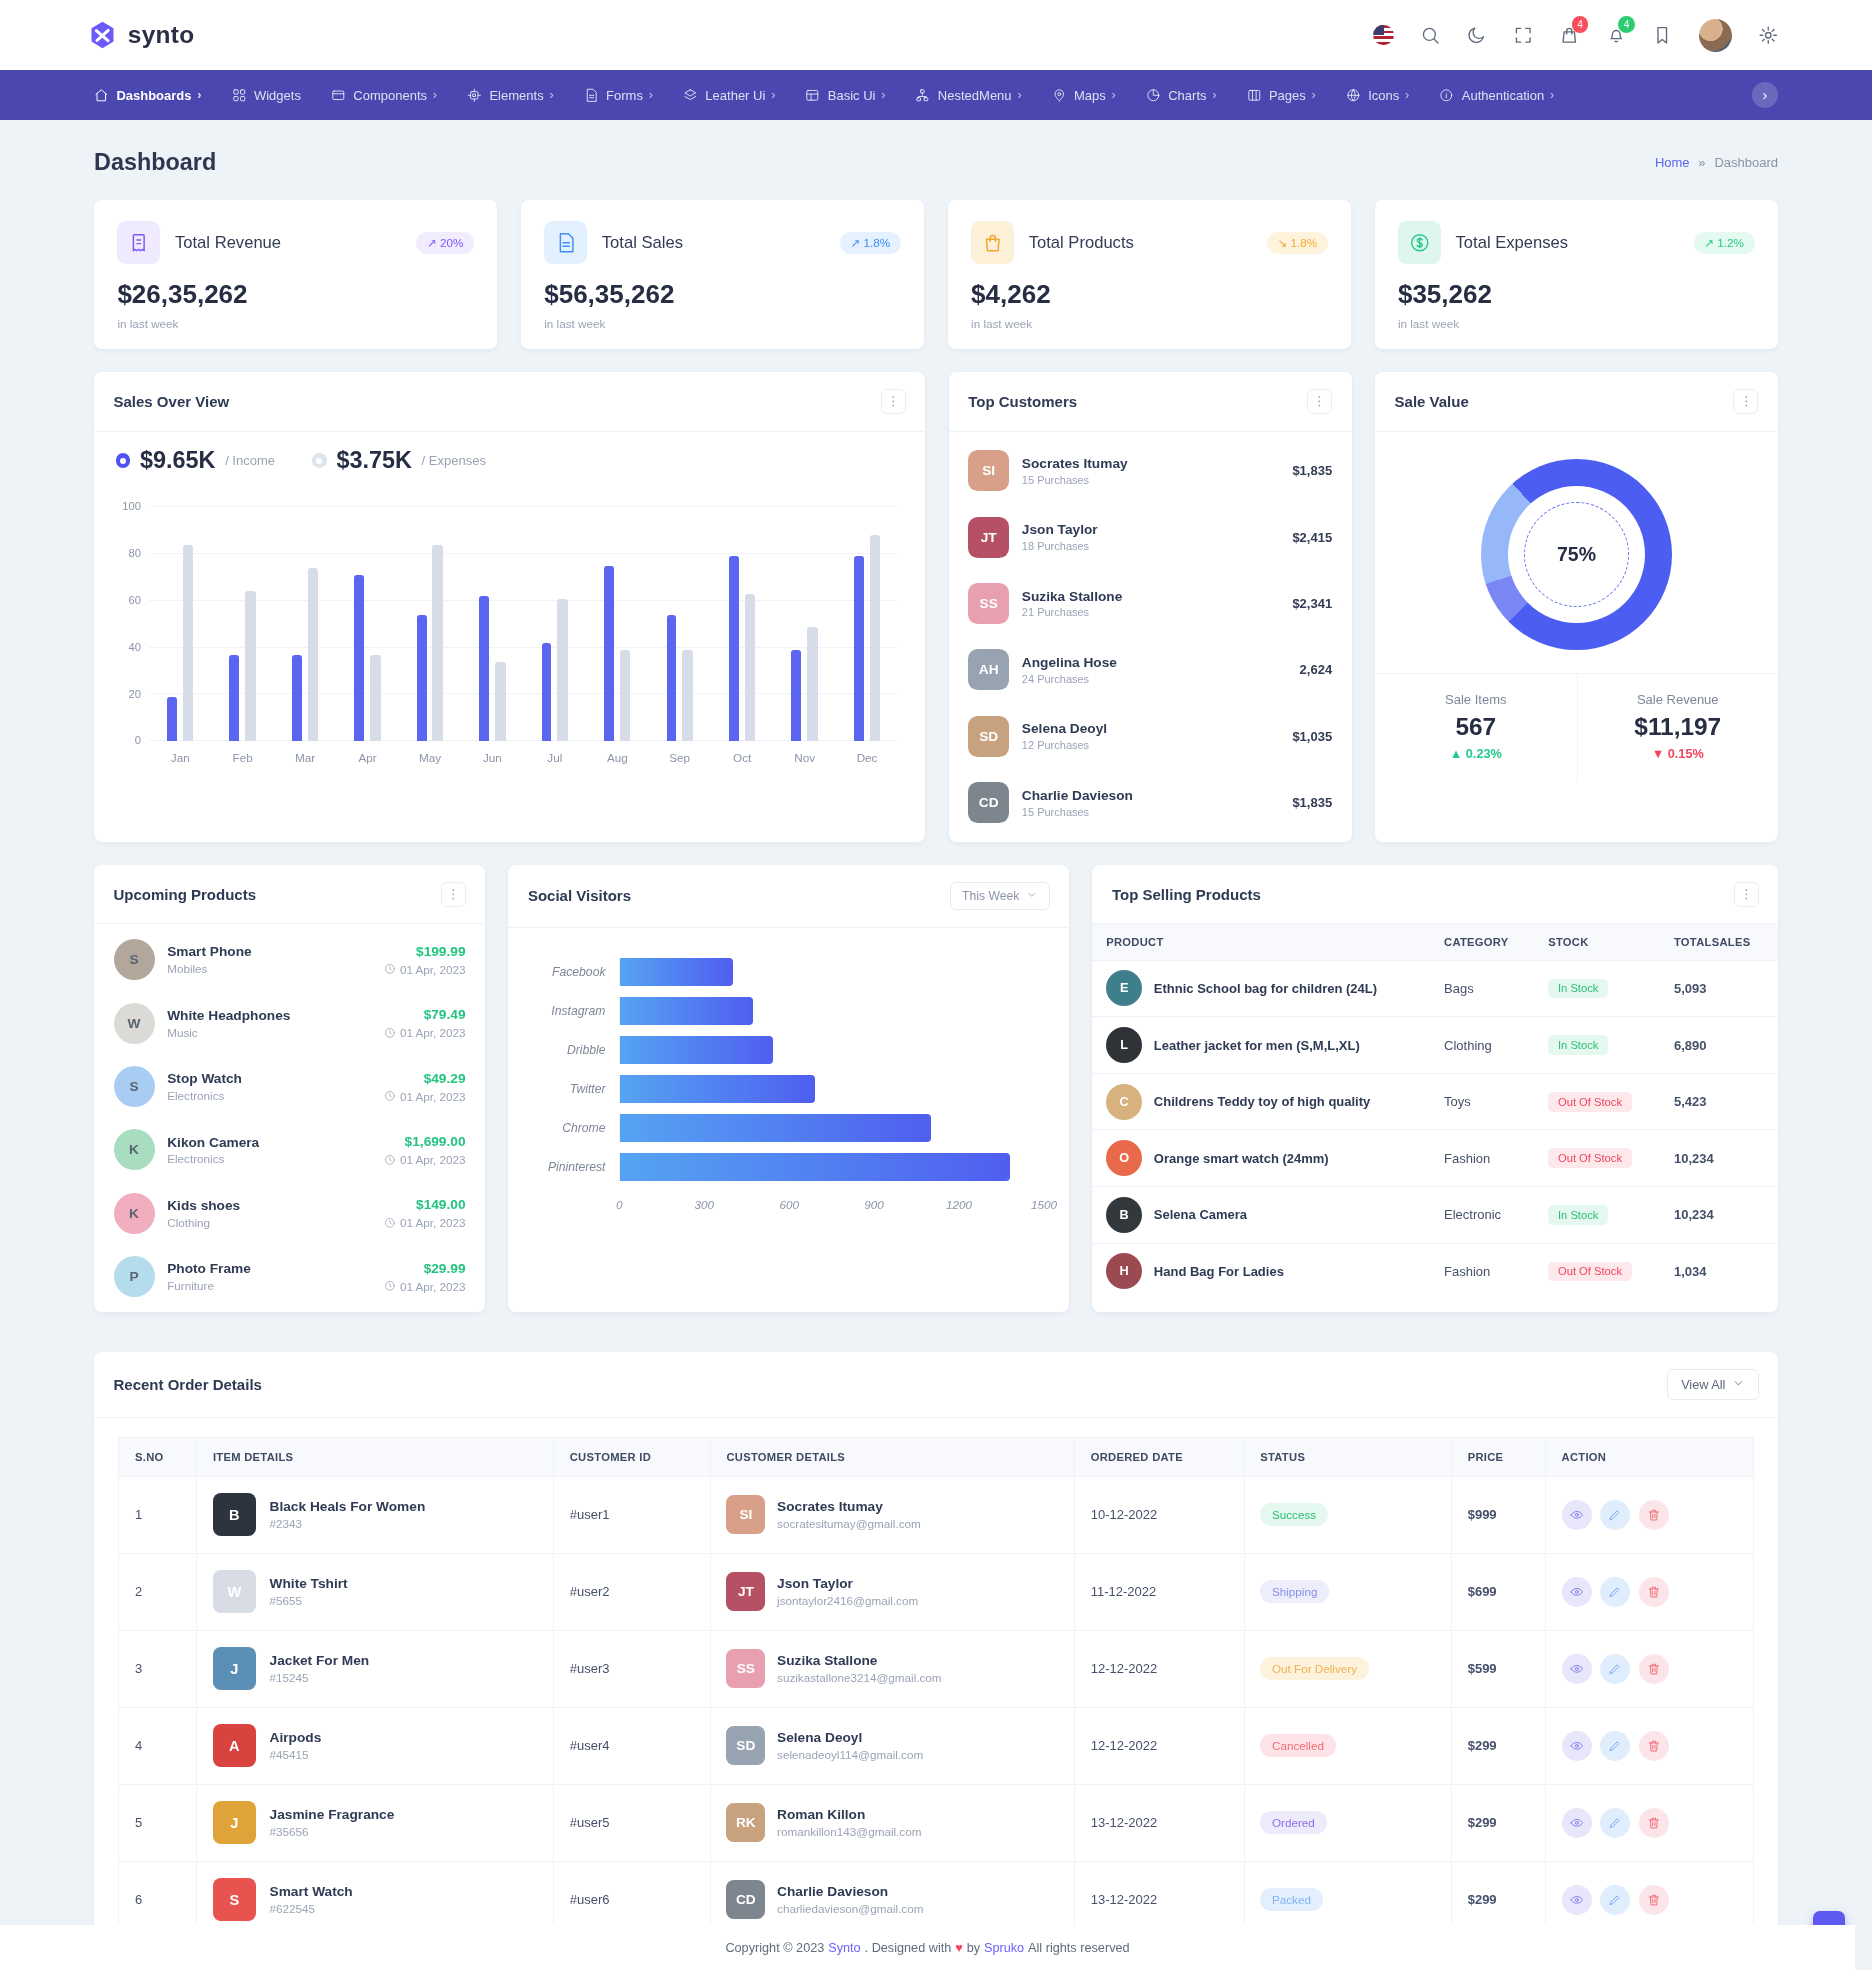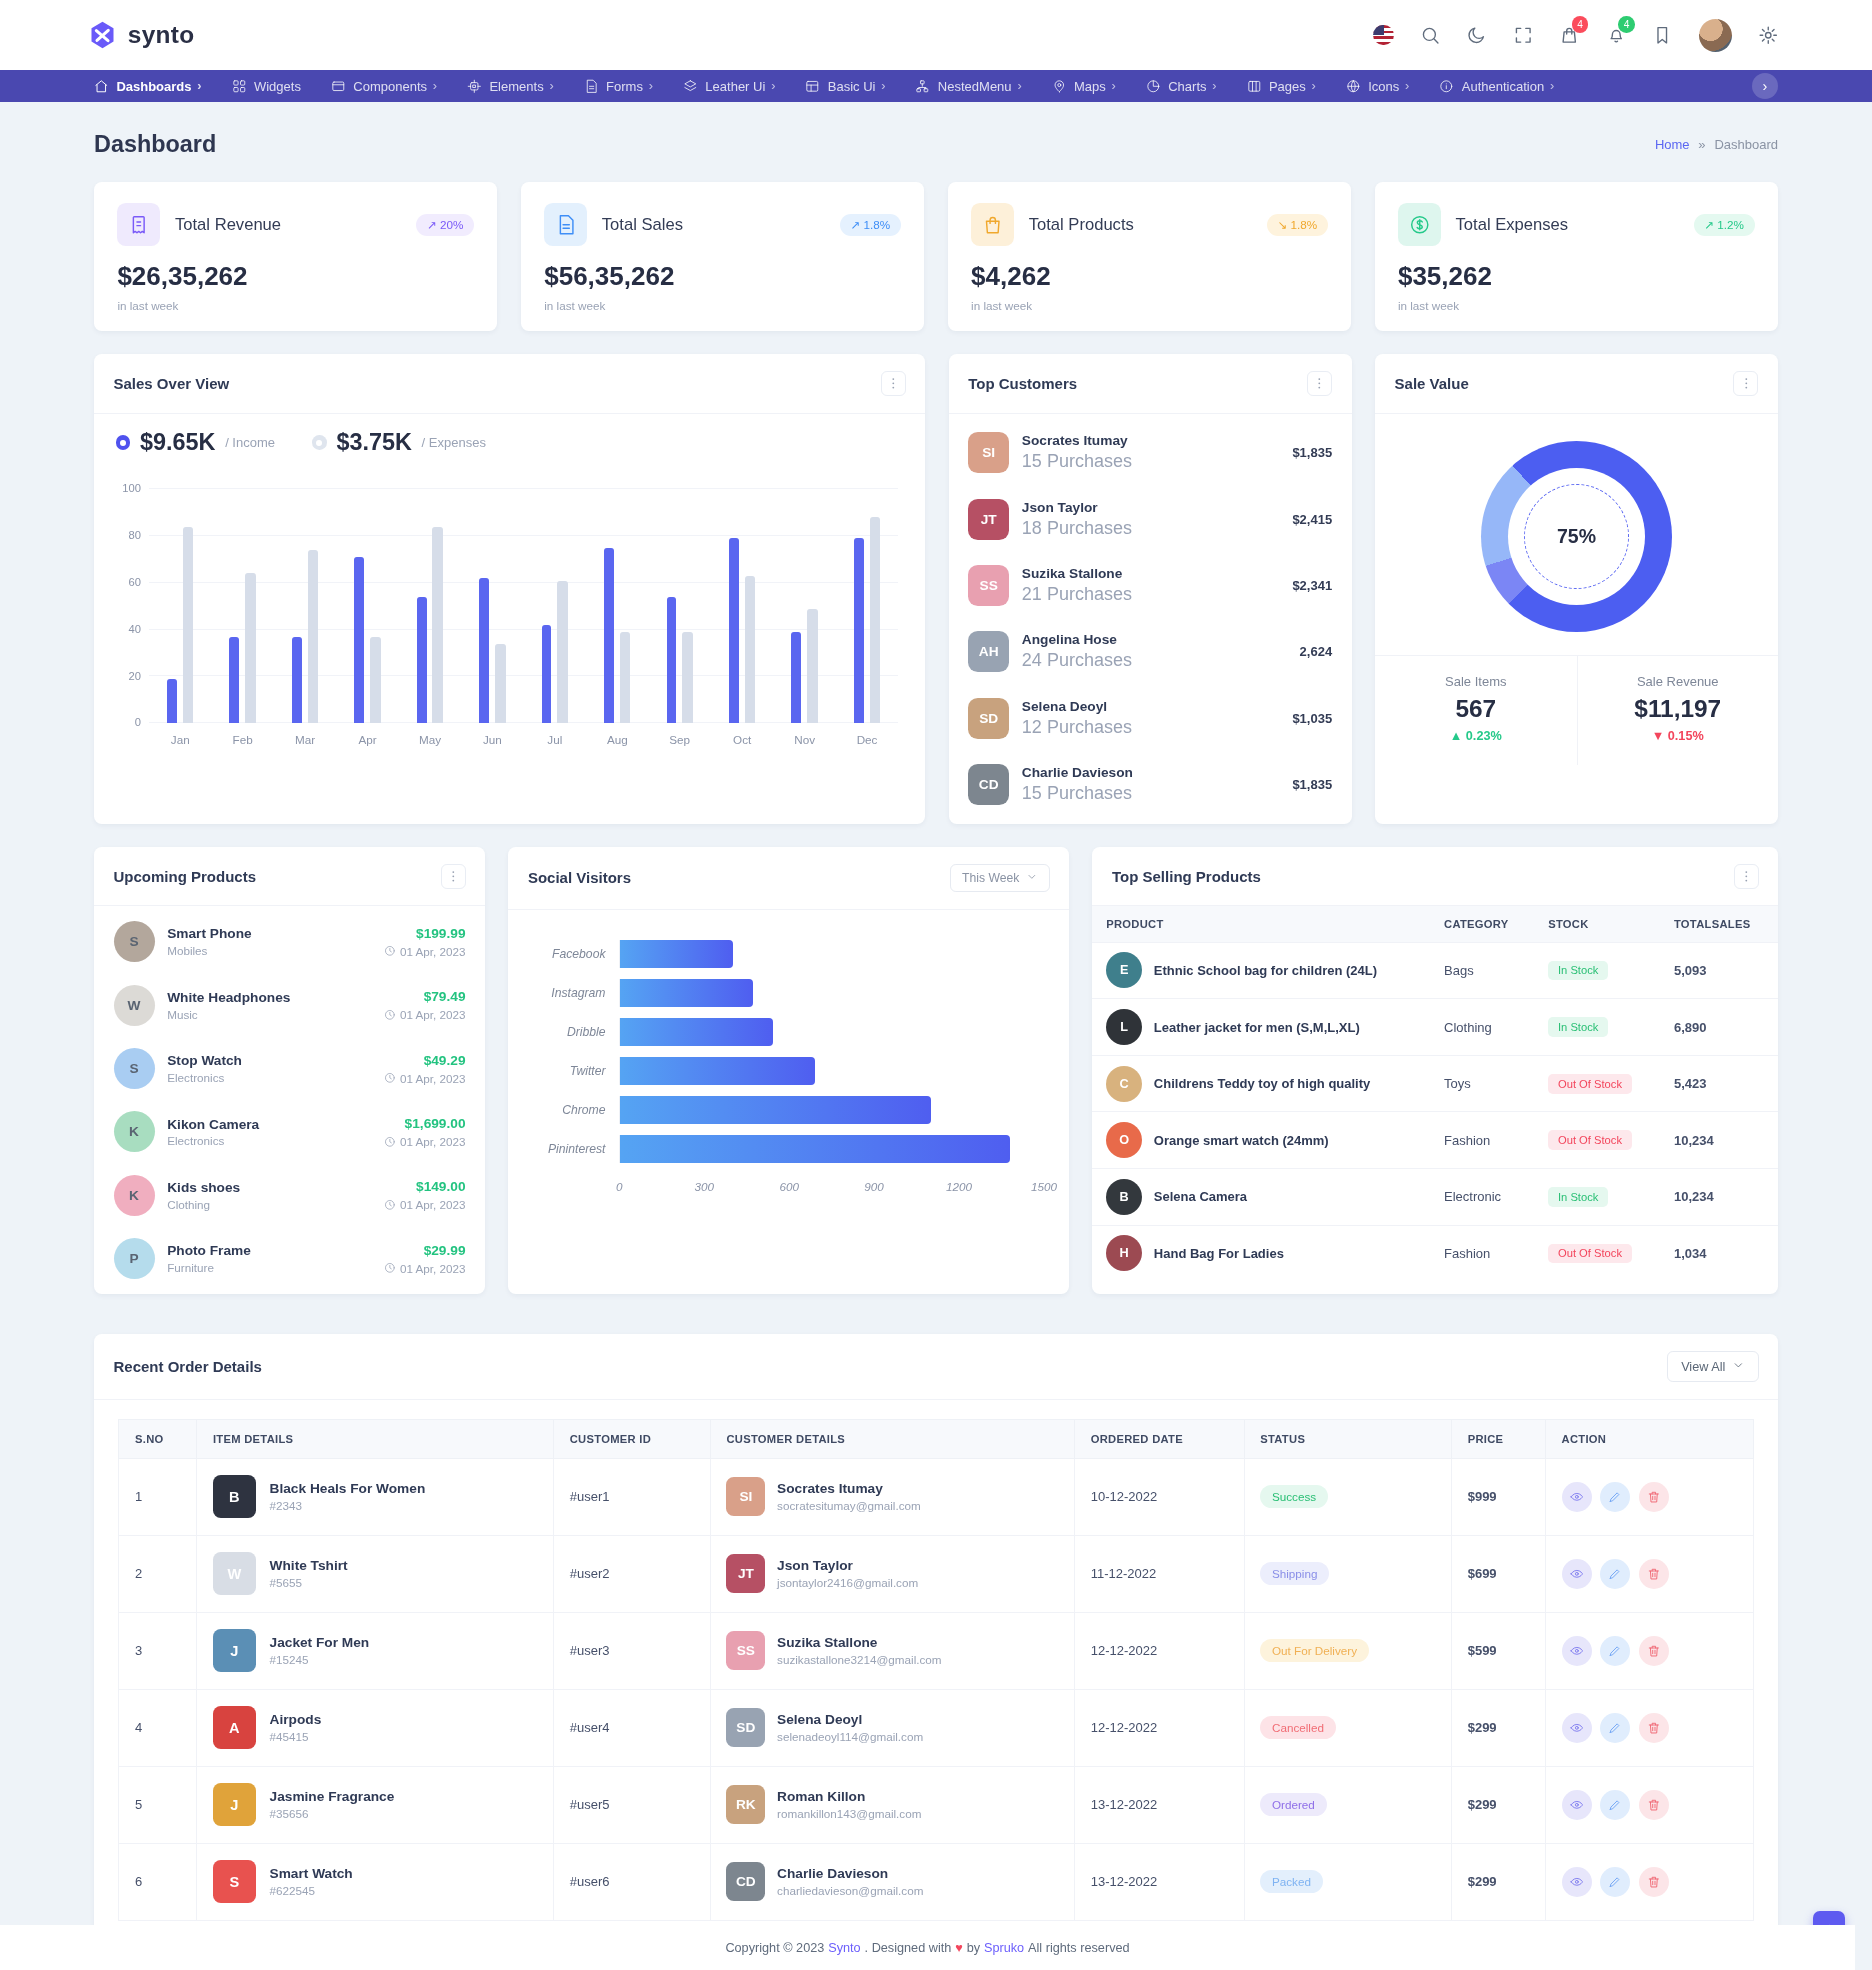--- a/index.html
+++ b/index.html
@@ -20,21 +20,21 @@
   .flag { width:20.5px; height:20.5px; border-radius:50%;
     background: linear-gradient(#b22234 0 14%, #fff 14% 28%, #b22234 28% 42%, #fff 42% 56%, #b22234 56% 70%, #fff 70% 84%, #b22234 84% 100%);
     position:relative; overflow:hidden; }
   .flag::after{ content:''; position:absolute; left:0; top:0; width:55%; height:48%; background:#3c3b6e; }
   .tbadge { position:absolute; top:-8.8px; right:-8.8px; min-width:16.6px; height:16.6px; border-radius:50%;
     font-size:10.2px; color:#fff; display:flex; align-items:center; justify-content:center; padding:0 2.9px; }
   .tbadge.red{ background:#fb4c5c; } .tbadge.green{ background:#2ecc71; }
   .avatar-sm { width:33px; height:33px; border-radius:50%;
     background: radial-gradient(circle at 35% 30%, #d9b08c 0 38%, #8a6a52 39% 70%, #55616e 71% 100%); }
   
-  .navbar { height:32px; background:#4a48b0; display:flex; align-items:center; padding:0 94px; gap:30px; }
+  .navbar { height:50px; background:#4a48b0; display:flex; align-items:center; padding:0 94px; gap:30px; }
   .nav-item { display:flex; align-items:center; gap:7.8px; color:rgba(255,255,255,.82); font-size:13px; cursor:pointer; white-space:nowrap; }
   .nav-item .icn { width:14.6px; height:14.6px; }
   .nav-item.active { color:#fff; font-weight:bold; }
   .nav-chev { font-size:12.7px; opacity:.8; margin-left:-2px; }
   .nav-next { margin-left:auto; width:26px; height:26px; border-radius:50%; background:rgba(255,255,255,.18);
     color:#fff; display:flex; align-items:center; justify-content:center; font-size:14.6px; cursor:pointer; }
   
   .content { padding:17.6px 94px 0; }
   .page-head { display:flex; align-items:center; justify-content:space-between; margin:11.7px 0 23.4px; }
   .page-title { font-size:23.4px; font-weight:600; color:#2e3650; }
@@ -77,21 +77,21 @@
   .bar-inc { width:9.8px; background:#5a66f0; border-radius:2.9px 2.9px 0 0; }
   .bar-exp { width:10.7px; background:#d6dde9; border-radius:2.9px 2.9px 0 0; }
   .months { display:flex; margin:9.8px 27px 19.5px 55px; }
   .months span{ flex:1; text-align:center; font-size:11.7px; color:#8b94a8; }
   
   .cust-list { padding:5.9px 19.5px; }
   .cust-row { display:flex; align-items:center; gap:12.7px; padding:12.7px 0; }
   .av { width:41px; height:41px; border-radius:9.8px; display:flex; align-items:center; justify-content:center;
     font-size:13.7px; font-weight:bold; color:#fff; flex-shrink:0; }
   .cust-name { font-size:13.7px; font-weight:600; color:#2f3a55; }
-  .cust-sub { font-size:18px; color:#9aa3b5; margin-top:2.9px; }
+  .cust-sub { font-size:11px; color:#9aa3b5; margin-top:2.9px; }
   .cust-amt { margin-left:auto; font-size:13px; font-weight:600; color:#333c55; }
   
   .donut-zone { display:flex; justify-content:center; padding:27px 0 23.4px; }
   .donut { width:191px; height:191px; border-radius:50%; position:relative;
     background: conic-gradient(from 0deg, #4c5ef1 0deg 225deg, #7b86f5 225deg 252deg, #96b7f8 252deg 318deg, #4c5ef1 318deg 360deg); }
   .donut::before { content:''; position:absolute; inset:27px; border-radius:50%; background:#fff; }
   .donut-dash { position:absolute; inset:43px; border:1.5px dashed #5a67f2; border-radius:50%; }
   .donut-label { position:absolute; inset:0; display:flex; align-items:center; justify-content:center;
     font-size:19.5px; font-weight:bold; color:#272e44; }
   .sv-foot { display:grid; grid-template-columns:1fr 1fr; border-top:1px solid #f0f2f7; }

